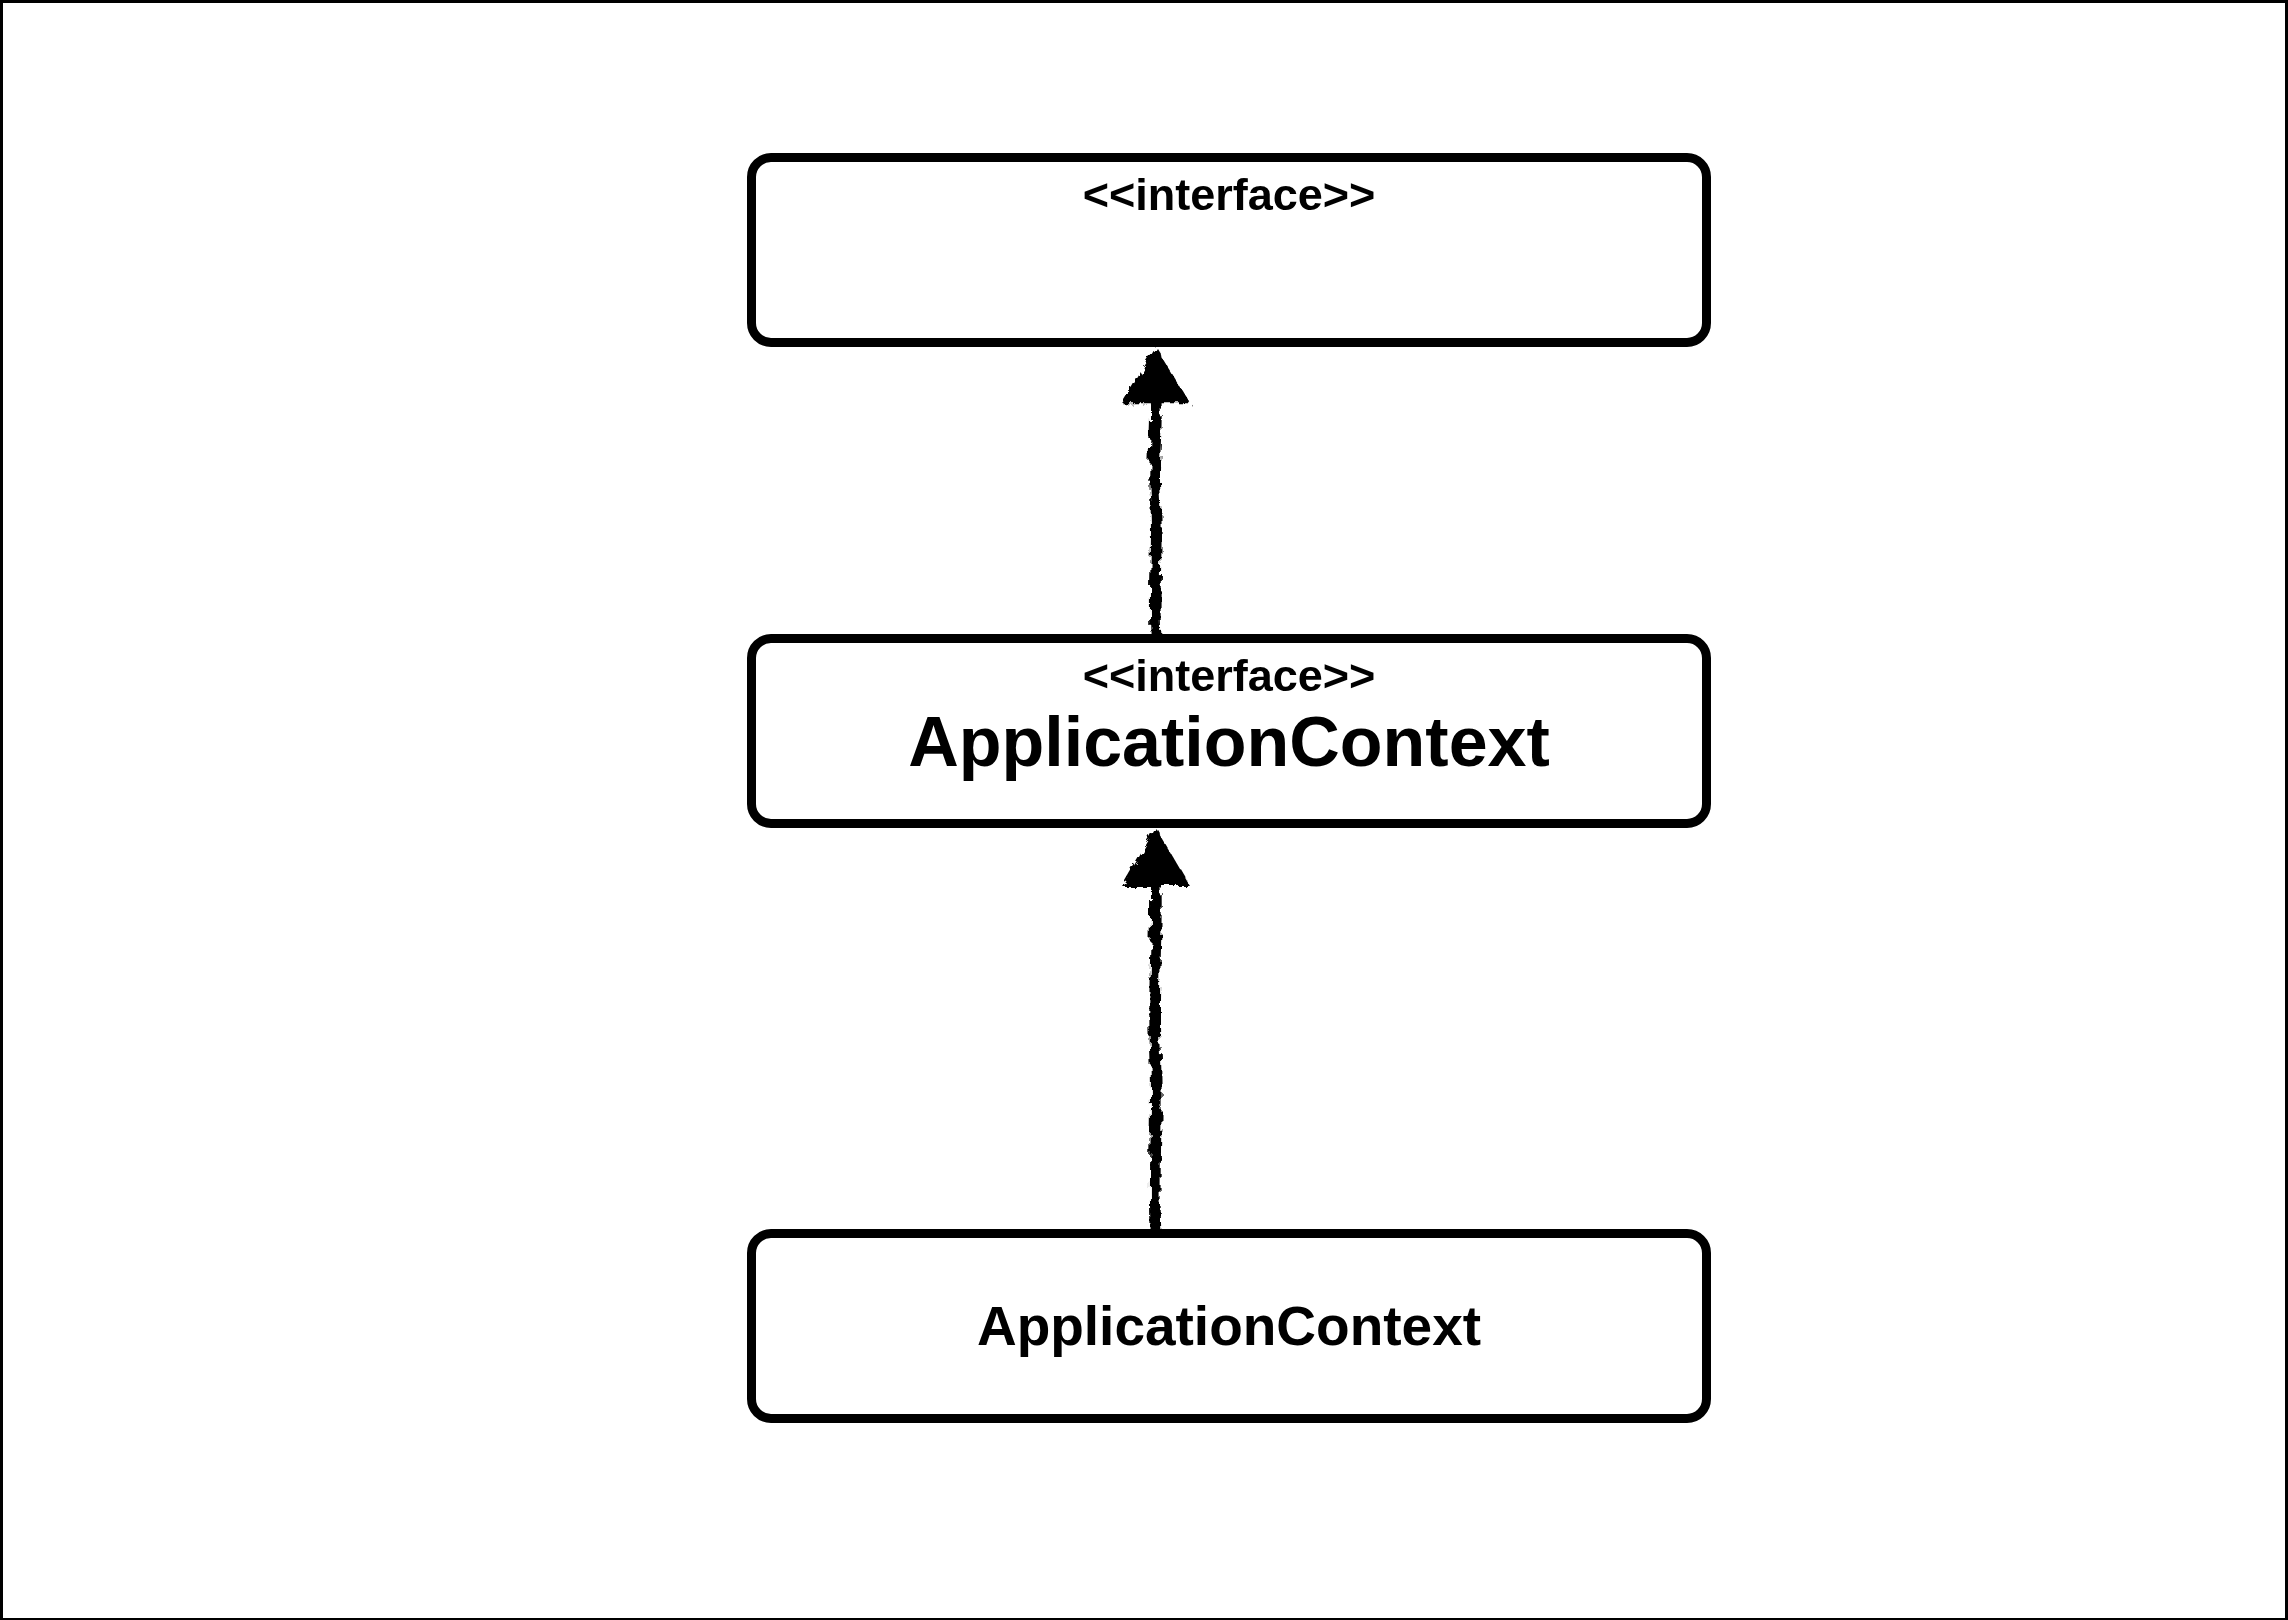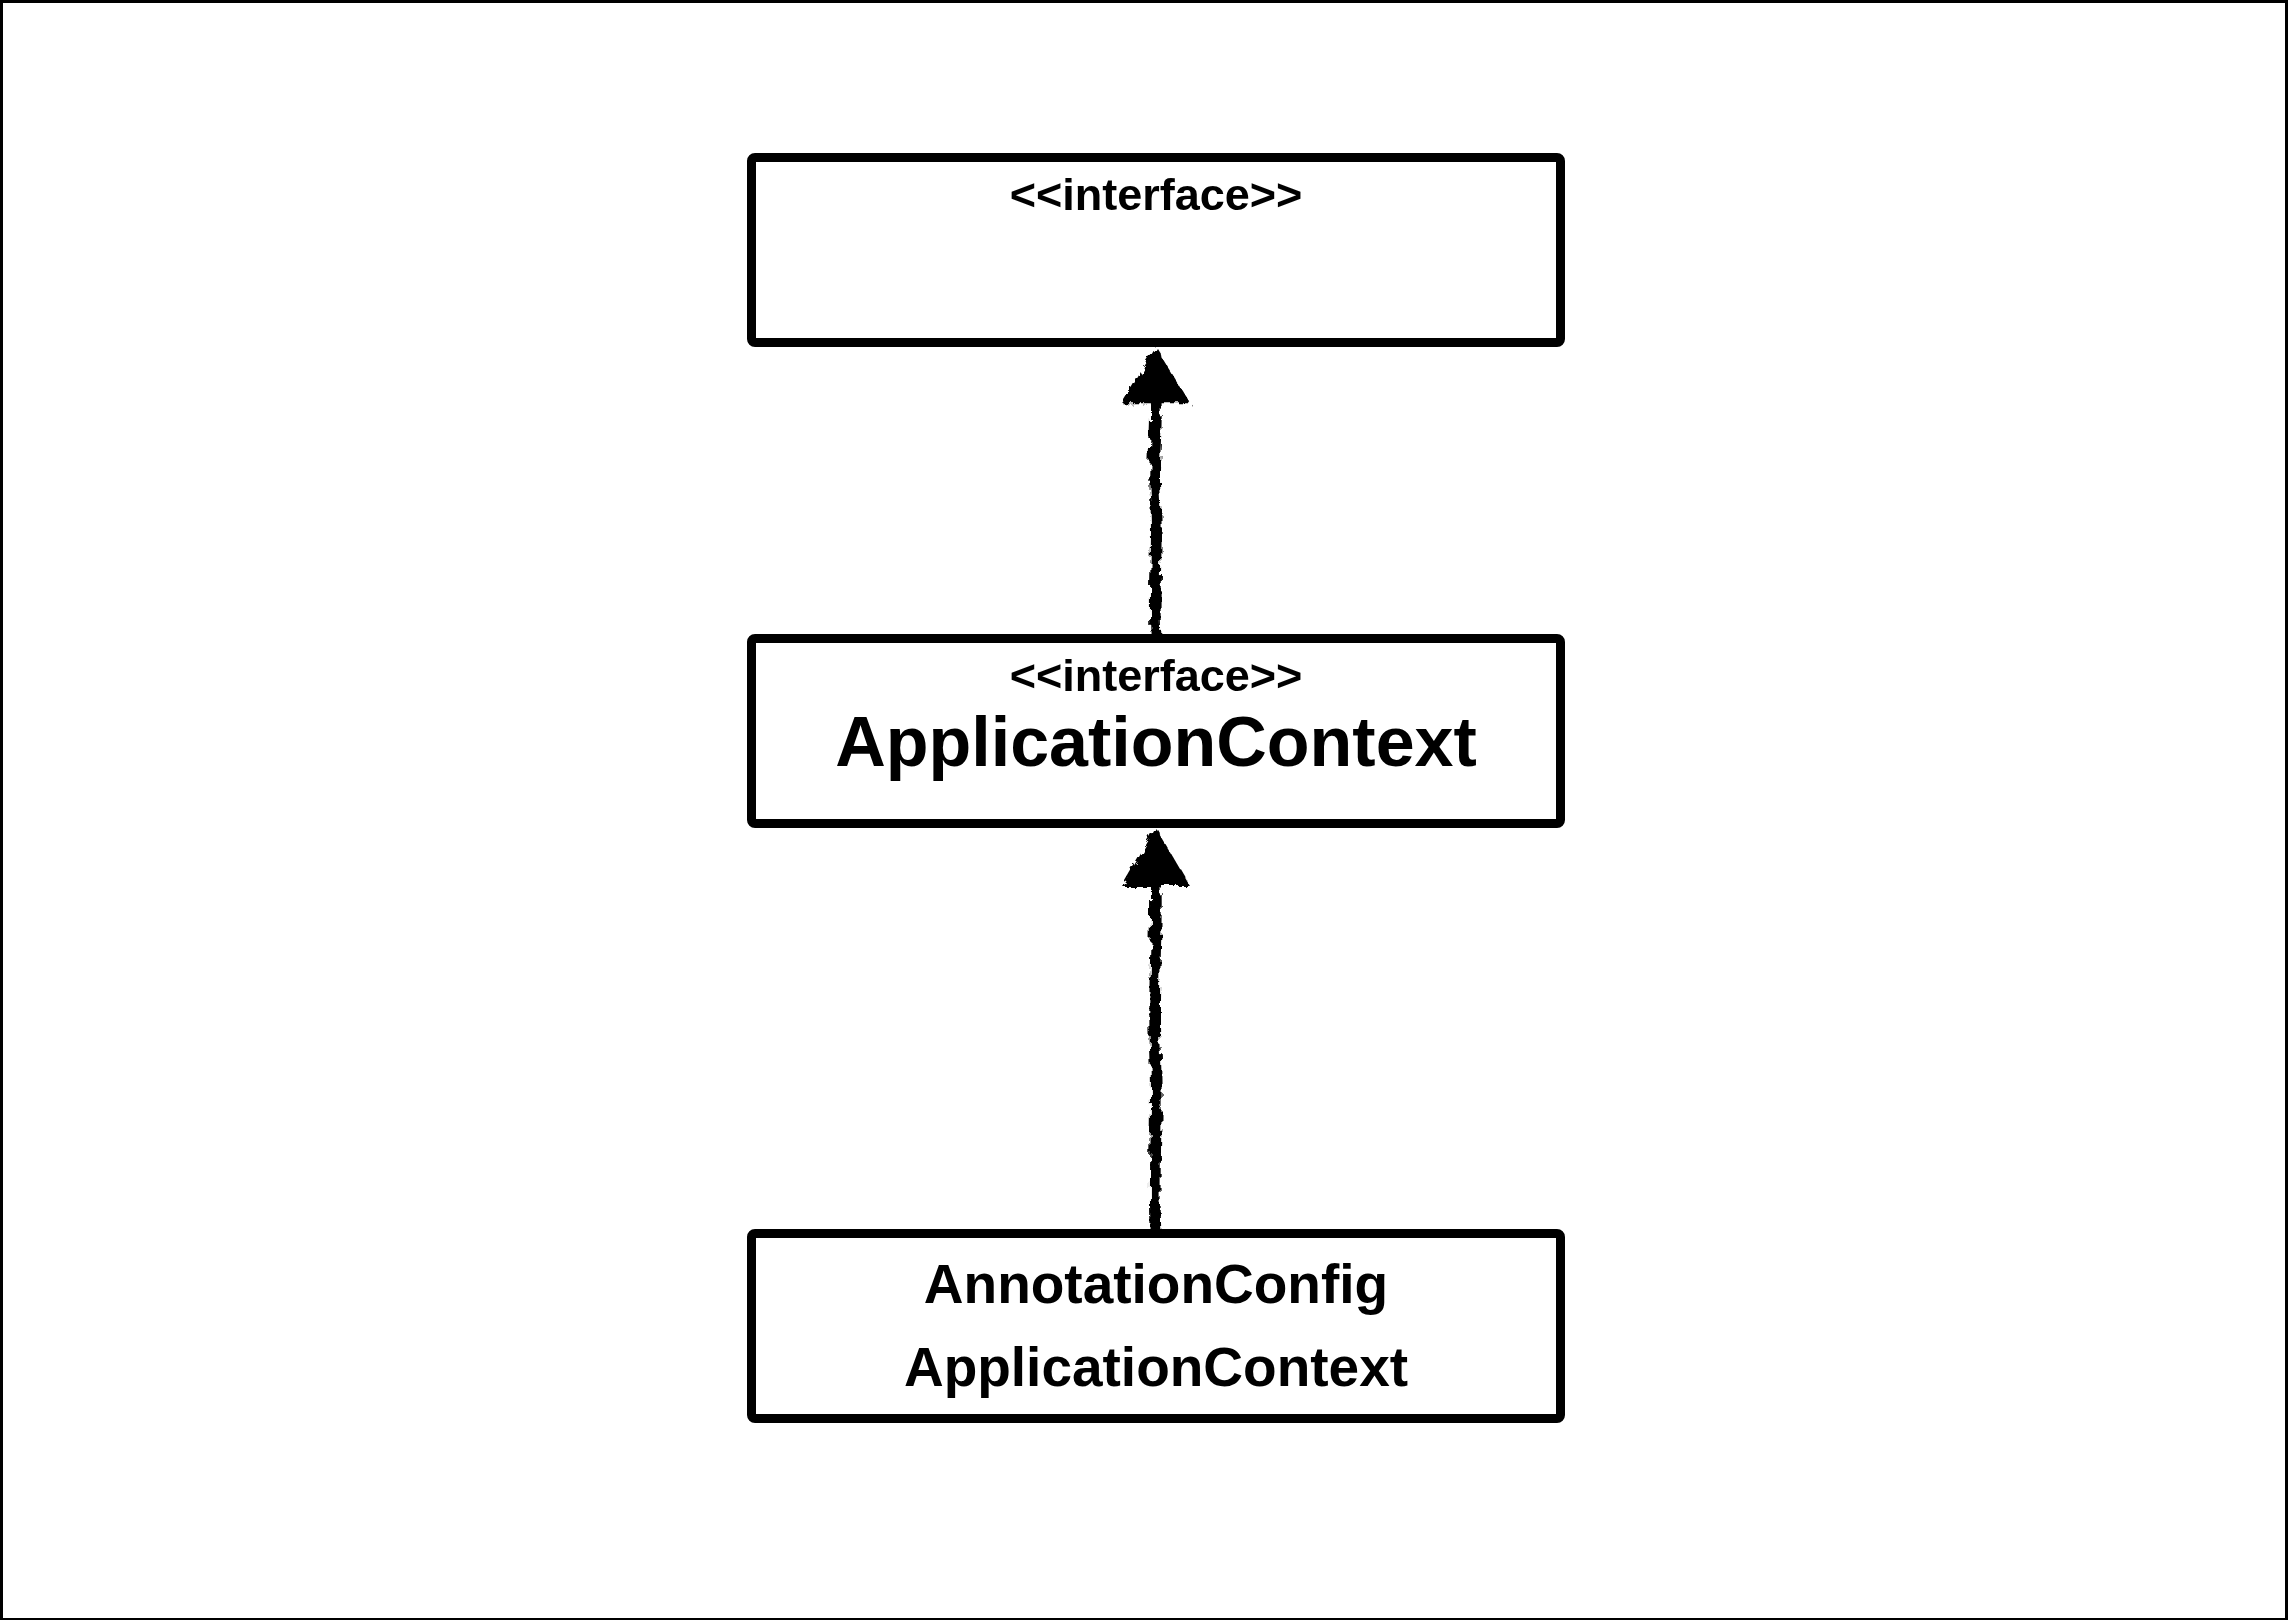--- a/index.html
+++ b/index.html
@@ -13,25 +13,25 @@
     width: 2288px;
     height: 1621px;
     box-sizing: border-box;
     border: 3.9px solid #000000;
     background: #ffffff;
     overflow: hidden;
   }
   .uml-box {
     position: absolute;
     left: 744px;
-    width: 818px;
+    width: 964px;
     height: 194px;
     box-sizing: border-box;
     border: 9.7px solid #000000;
-    border-radius: 8px;
+    border-radius: 24px;
     background: #ffffff;
     display: flex;
     flex-direction: column;
     align-items: center;
     color: #000000;
   }
   .uml-box.top    { top: 150px;  padding-top: 7.8px; }
   .uml-box.middle { top: 631px;  padding-top: 7.8px; }
   .uml-box.bottom { top: 1226px; justify-content: center; }
   .stereotype {
@@ -92,18 +92,17 @@
   </div>
 
   <svg class="arrow a2" width="126" height="417" viewBox="0 0 130 430">
     <g filter="url(#roughen)">
       <path d="M65,424 C62,360 68,300 64,230 C62,160 67,110 65,62" stroke="#000000" stroke-width="11" fill="none" stroke-linecap="round"></path>
       <polygon points="65,8 30,68 100,68" fill="#000000"></polygon>
     </g>
   </svg>
 
   <div class="uml-box bottom">
-    <div class="classname-small">AnnotationConfig</div>
     <div class="classname-small">ApplicationContext</div>
   </div>
 
 </div>
 
 
 </body></html>

